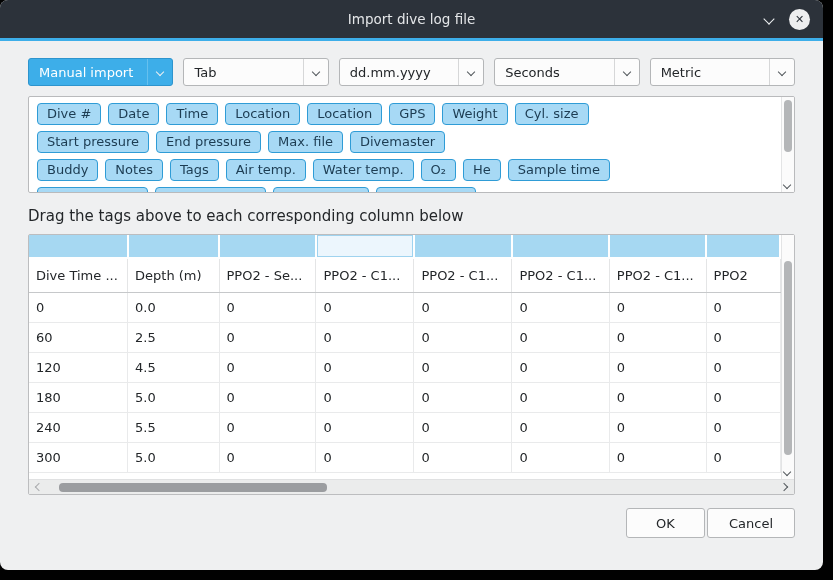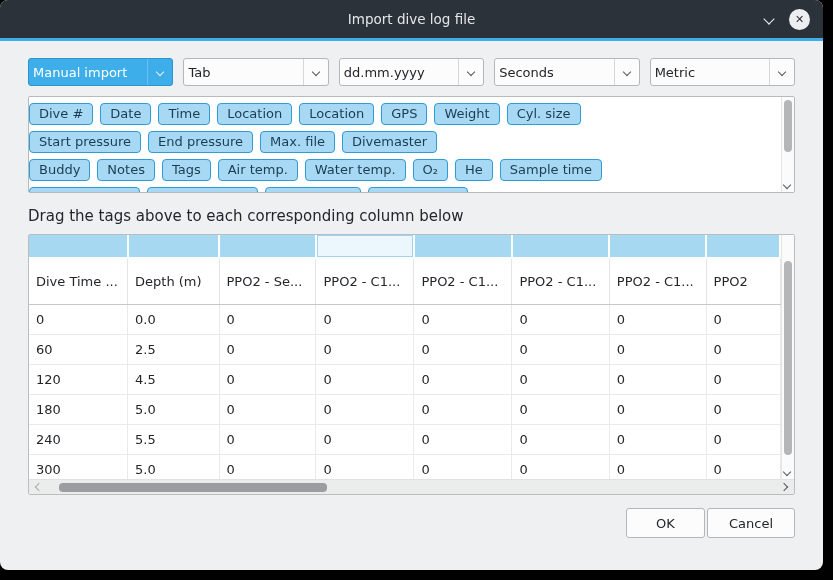--- a/index.html
+++ b/index.html
@@ -33,49 +33,49 @@
   .chev-white { border-color:#eef0f2; }
   .chev-light { border-color:#a9abad; }
   .chev-big { width:8px; height:8px; }
   
   .content { padding:17px 28px 0; flex:1; display:flex; flex-direction:column; }
   .combo-row { display:flex; gap:10px; }
   .combo {
     flex:1; height:28px; background:#fcfcfc; border:1px solid #b4b6b8; border-radius:3px;
     display:flex; align-items:center; font-size:13px; color:#232629; cursor:pointer; min-width:0;
   }
-  .combo-text { padding-left:4px; flex:1; white-space:nowrap; overflow:hidden; }
+  .combo-text { padding-left:10px; flex:1; white-space:nowrap; overflow:hidden; }
   .combo-arrow-zone { width:25px; align-self:stretch; display:flex; align-items:center; justify-content:center; border-left:1px solid #d6d7d8; }
   .combo.primary { background:#3daee9; border-color:#2d94cd; color:#fff; }
   .combo.primary .combo-arrow-zone { border-left-color:#66c0ee; }
   
   .tag-pool {
     margin-top:10px; height:97px; background:#ffffff; border:1px solid #b9babc;
     border-radius:2px; position:relative; overflow:hidden;
   }
-  .tag-rows { padding:6px 0; }
+  .tag-rows { padding:6px 8px; }
   .tag-row { display:flex; gap:7px; margin-bottom:6px; }
   .tag {
     background:#a7d9f5; border:1px solid #2f9cd6; border-radius:4px;
     padding:2px 9px 3px; font-size:13px; color:#1c3c52; white-space:nowrap; cursor:grab;
   }
   .vscroll { position:absolute; top:0; right:0; bottom:0; width:13px; background:#fbfbfb; border-left:1px solid #e3e4e5; }
   .vthumb { position:absolute; left:2px; right:2px; border-radius:4px; background:#b4b6b8; }
   .tag-pool .vthumb { top:3px; height:52px; }
   .vchev { position:absolute; bottom:4px; left:50%; margin-left:-4px; }
   
   .instruction { margin:14px 0 9px; font-size:15px; color:#232629; }
   
   .table-frame { position:relative; border:1px solid #bcbdbf; background:#fff; height:261px; border-radius:2px; }
   .table-clip { position:absolute; top:0; left:0; right:13px; bottom:15px; overflow:hidden; }
   table { border-collapse:collapse; table-layout:fixed; }
   .drop-cell { height:23px; background:#a6d8f2; border-right:2px solid #ffffff; border-bottom:2px solid #ffffff; cursor:pointer; }
   .drop-cell.active { background:#ecf6fd; box-shadow:inset 0 0 0 1px #9fd3ef; }
   .col-head {
-    height:30px; font-size:13px; font-weight:normal; text-align:left; padding:15px 7px; color:#232629;
+    height:30px; font-size:13px; font-weight:normal; text-align:left; padding:9px 7px; color:#232629;
     border-right:1px solid #e4e5e6; border-bottom:1px solid #c6c8ca; white-space:nowrap; overflow:hidden;
   }
   td {
     height:30px; font-size:13px; padding:0 7px; color:#232629;
     border-right:1px solid #e9eaeb; border-bottom:1px solid #e9eaeb; white-space:nowrap; overflow:hidden;
   }
   .table-frame .vscroll { bottom:15px; }
   .table-frame .vthumb { top:26px; bottom:24px; }
   .hscroll {
     position:absolute; left:0; right:0; bottom:0; height:15px; background:#ebecec;

